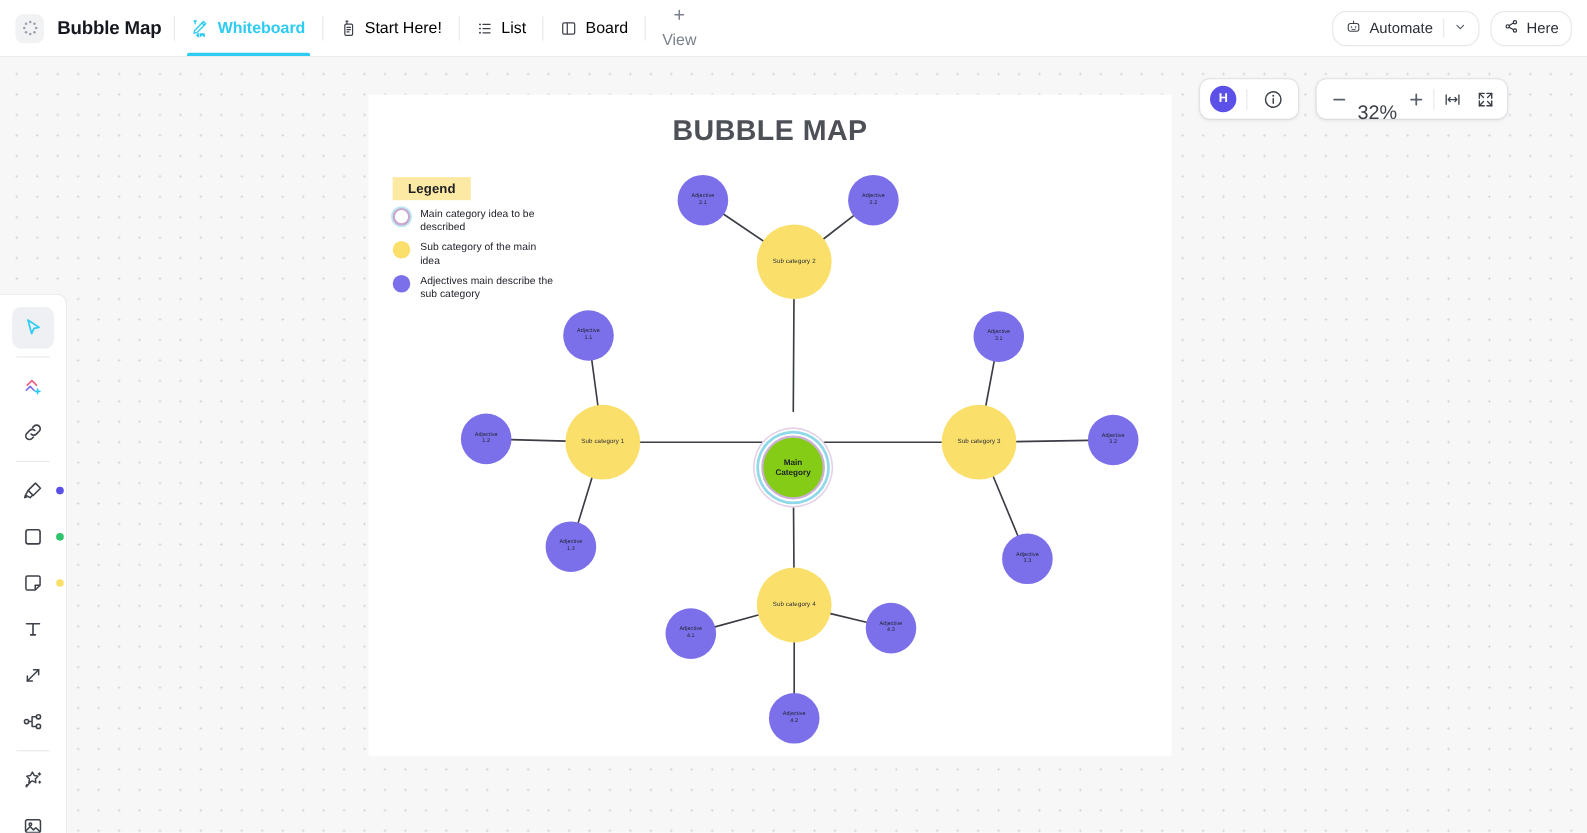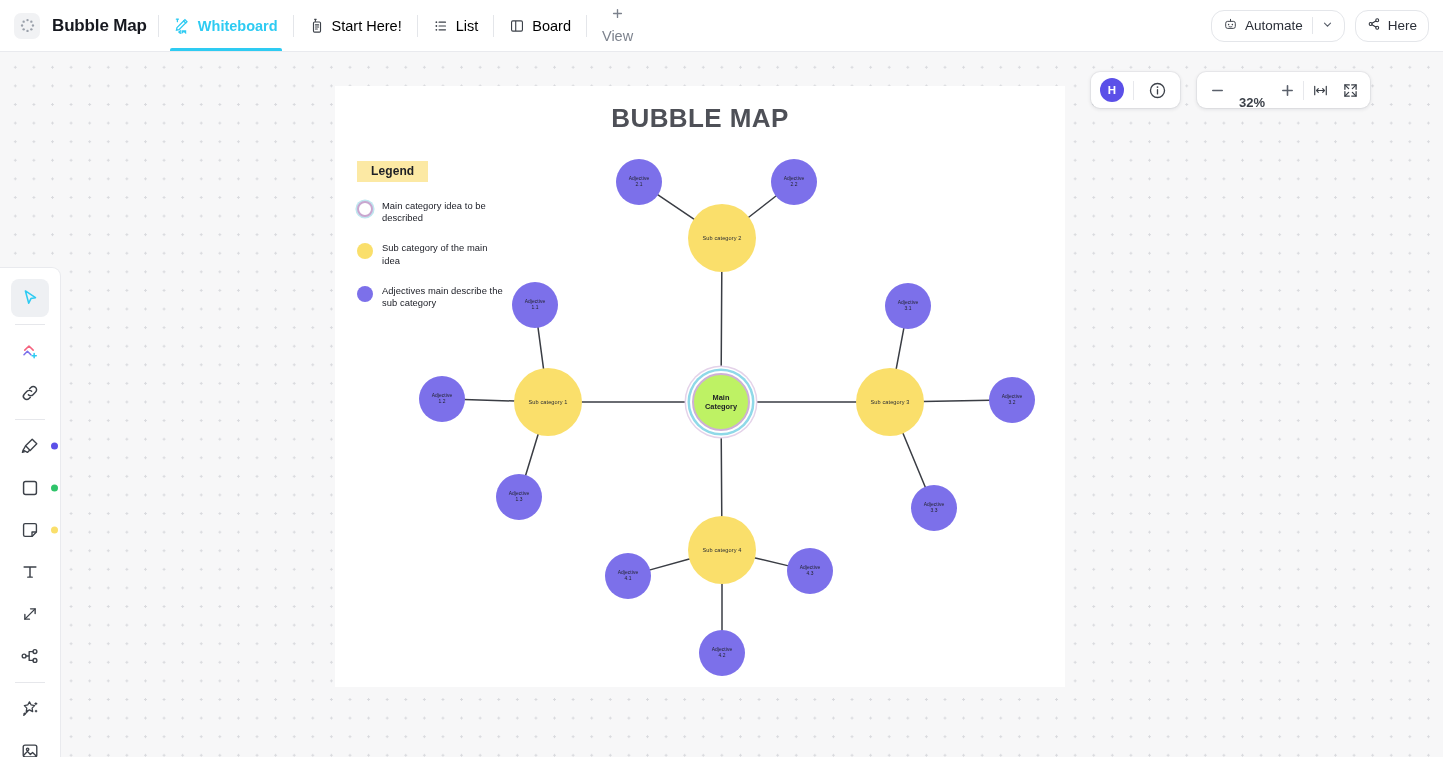--- a/index.html
+++ b/index.html
@@ -86,21 +86,21 @@
   }
 
   
   #legend { position: absolute; left: 22px; top: 75px; width: 150px; }
   .legend-title {
     display: inline-block; background: #fce9a4;
     padding: 3px 14px 4px 14px;
     font-size: 12px; font-weight: 800; color: #1d1f25;
     letter-spacing: 0.1px;
   }
-  .legend-row { display: flex; align-items: flex-start; gap: 9px; margin-top: 18px; }
+  .legend-row { display: flex; align-items: flex-start; gap: 9px; margin-top: 6px; }
   .legend-row:first-of-type { margin-top: 11px; }
   .sw { width: 16px; height: 16px; border-radius: 50%; flex: 0 0 16px; margin-top: 1px; }
   .sw.ring {
     background: #fff;
     border: 2.2px solid #c9a6cf;
     box-shadow: 0 0 0 1.6px #bfe6ef;
   }
   .legend-txt { font-size: 9.4px; line-height: 12.2px; color: #20222a; letter-spacing: 0.05px; }
 
   
@@ -120,30 +120,31 @@
     font-size: 5.6px; color: #2c2e34; letter-spacing: 0.1px;
   }
   .node.adj {
     background: #7c70ea;
     width: 46px; height: 46px;
     font-size: 4.9px; color: #1f2128; letter-spacing: 0.1px;
     white-space: pre-line;
   }
   .node.main {
     width: 58px; height: 58px;
-    background: #bef264;
+    background: #84cc16;
     border: 2.5px solid #cdb0d6;
     box-shadow:
       0 0 0 2px #ffffff,
       0 0 0 4.5px #8fd9e8,
       0 0 0 6px #ffffff,
       0 0 0 7.5px #e4d2e9;
     font-size: 7.4px; font-weight: 700; color: #1d1f26;
     white-space: pre-line; line-height: 1.25;
     z-index: 5;
+    margin-top: 23px;
   }
 
   
   #toolbar {
     position: absolute; left: 0; top: 215px;
     width: 61px; background: #ffffff;
     border: 1px solid #e9eaee; border-left: none;
     border-radius: 0 9px 9px 0;
     padding: 9px 0 9px 0;
     display: flex; flex-direction: column; align-items: center;
@@ -180,21 +181,21 @@
     cursor: pointer;
   }
   .gsep { width: 1px; height: 19px; background: #e7e8ec; }
   #zoom-group { left: 1197px; padding: 0 6px; gap: 2px; }
   .zbtn {
     width: 28px; height: 28px; border-radius: 6px;
     display: flex; align-items: center; justify-content: center;
     cursor: pointer; color: #5a606b;
   }
   .zlabel {
-    font-size: 13px; font-weight: 700; color: #3c4149;
+    font-size: 18px; font-weight: 400; color: #3c4149;
     min-width: 38px; text-align: center; cursor: pointer; margin-top: 24px;
   }
 </style>
 </head>
 <body>
 
 <div id="app-header">
   <div class="hdr-left">
     <div class="app-icon">
       <svg width="15" height="15" viewBox="0 0 16 16">

